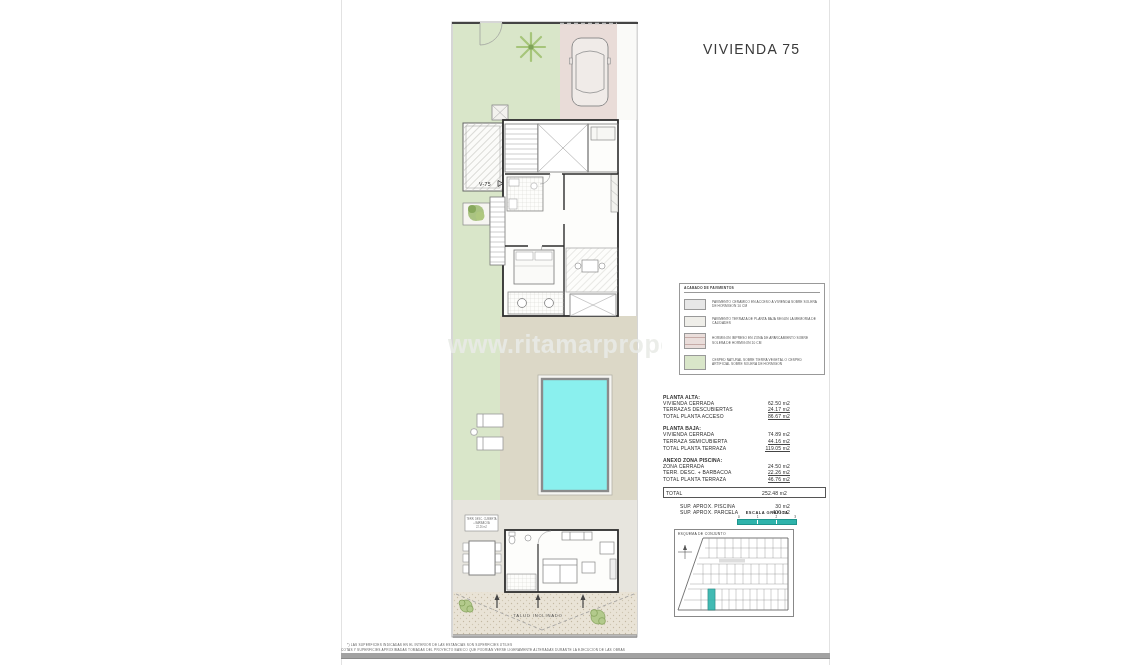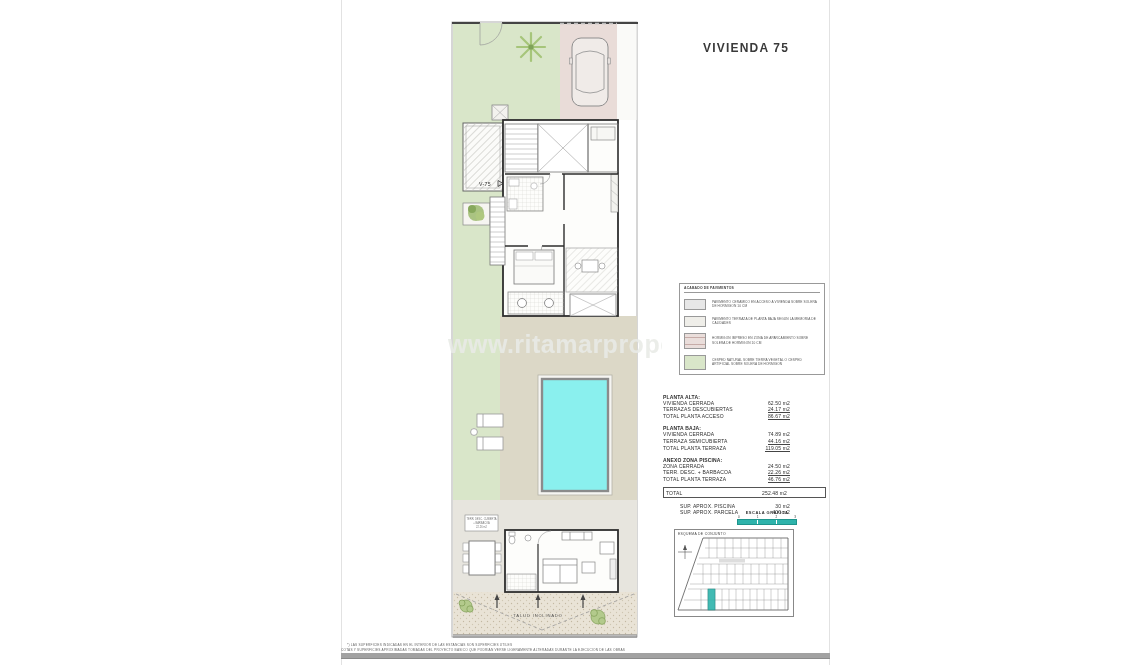--- a/index.html
+++ b/index.html
@@ -1,20 +1,20 @@
 <!DOCTYPE html>
 <html><head>
 <meta charset="utf-8">
 <style>
   html,body{margin:0;padding:0;background:#fff;}
   .sheet{position:relative;width:1130px;height:665px;background:#fff;overflow:hidden;
          font-family:"Liberation Sans",sans-serif;color:#333;}
   .abs{position:absolute;}
   .edge{position:absolute;top:0;width:1px;height:665px;background:#e2e2e2;}
-  .title{font-size:12px;font-weight:bold;letter-spacing:1.2px;color:#3a3a3a;}
+  .title{font-size:14px;font-weight:normal;letter-spacing:1.2px;color:#3a3a3a;}
   
   .legend{left:679px;top:283px;width:146px;background:#fff;border:1px solid #999;
           box-sizing:border-box;padding:2px 4px 4px 4px;}
   .legend-title{font-size:3.4px;font-weight:bold;color:#444;letter-spacing:.2px;
                 border-bottom:.5px solid #999;padding-bottom:1.5px;margin-bottom:3px;}
   .lrow{display:flex;align-items:center;margin-top:6px;}
   .sw{width:22px;height:11px;border:.5px solid #999;flex:0 0 auto;margin-right:6px;box-sizing:border-box;}
   .sw1{background-color:#e7e7e7;background-image:
         repeating-linear-gradient(0deg,#b9b9b9 0 .5px,transparent .5px 3px),
         repeating-linear-gradient(90deg,#b9b9b9 0 .5px,transparent .5px 4px);}

